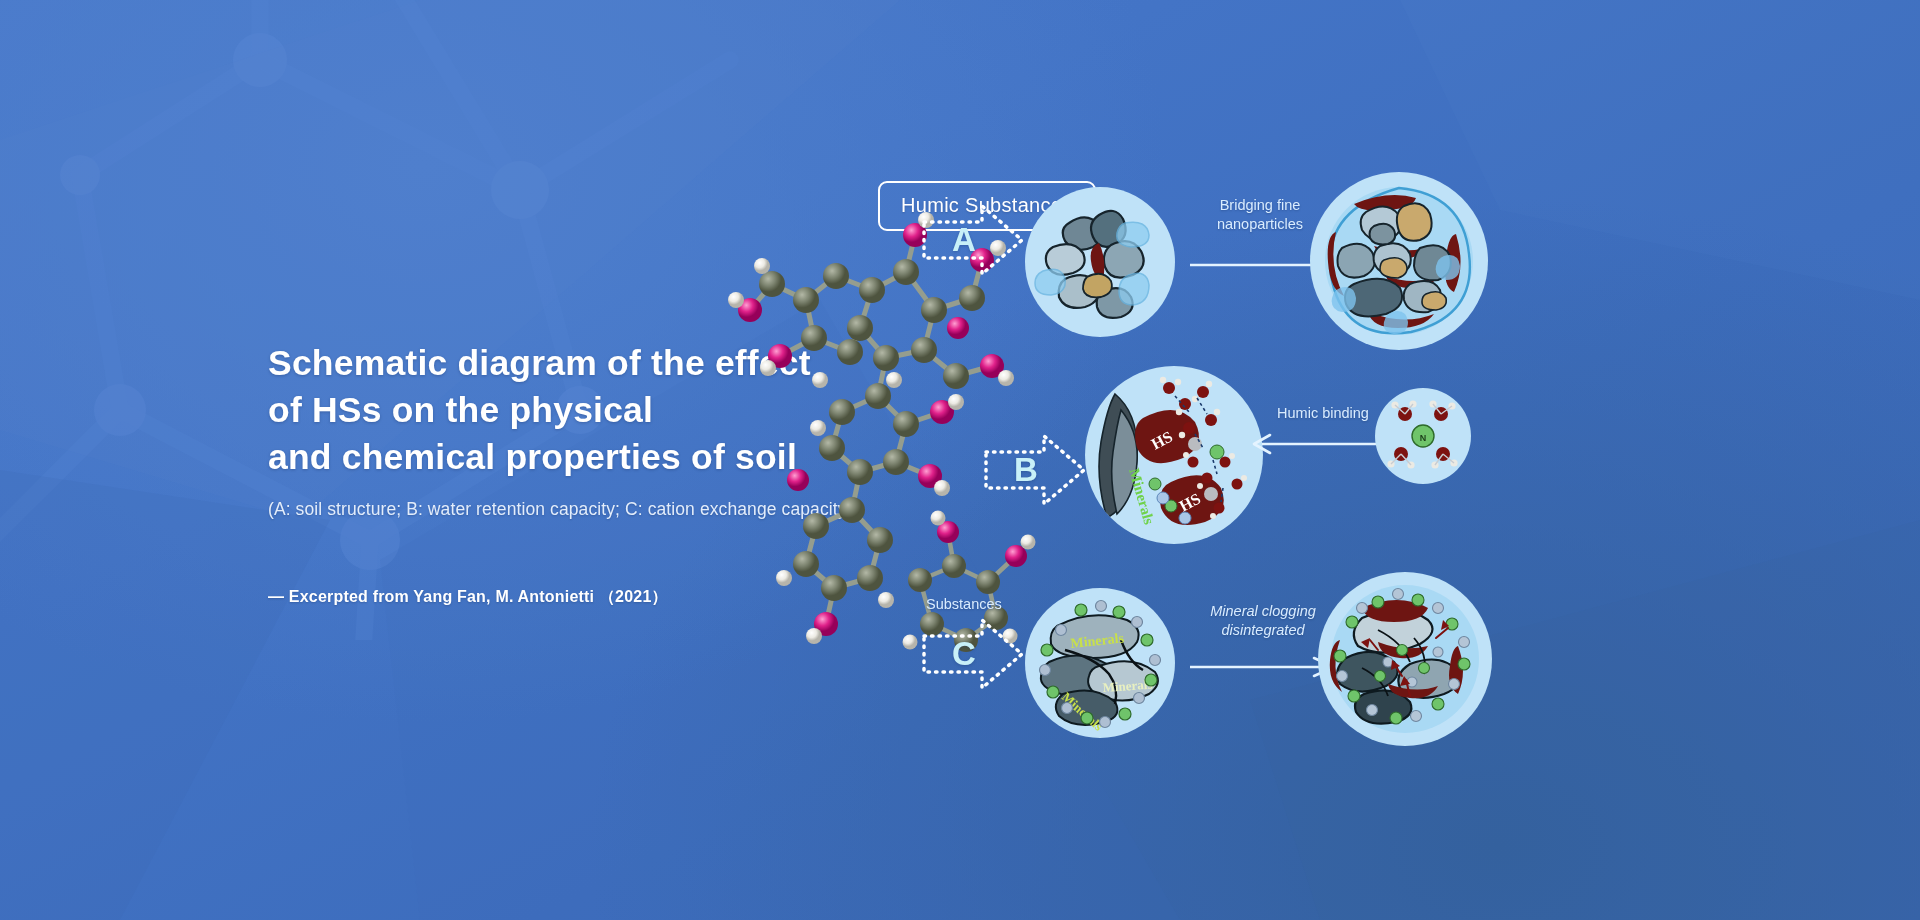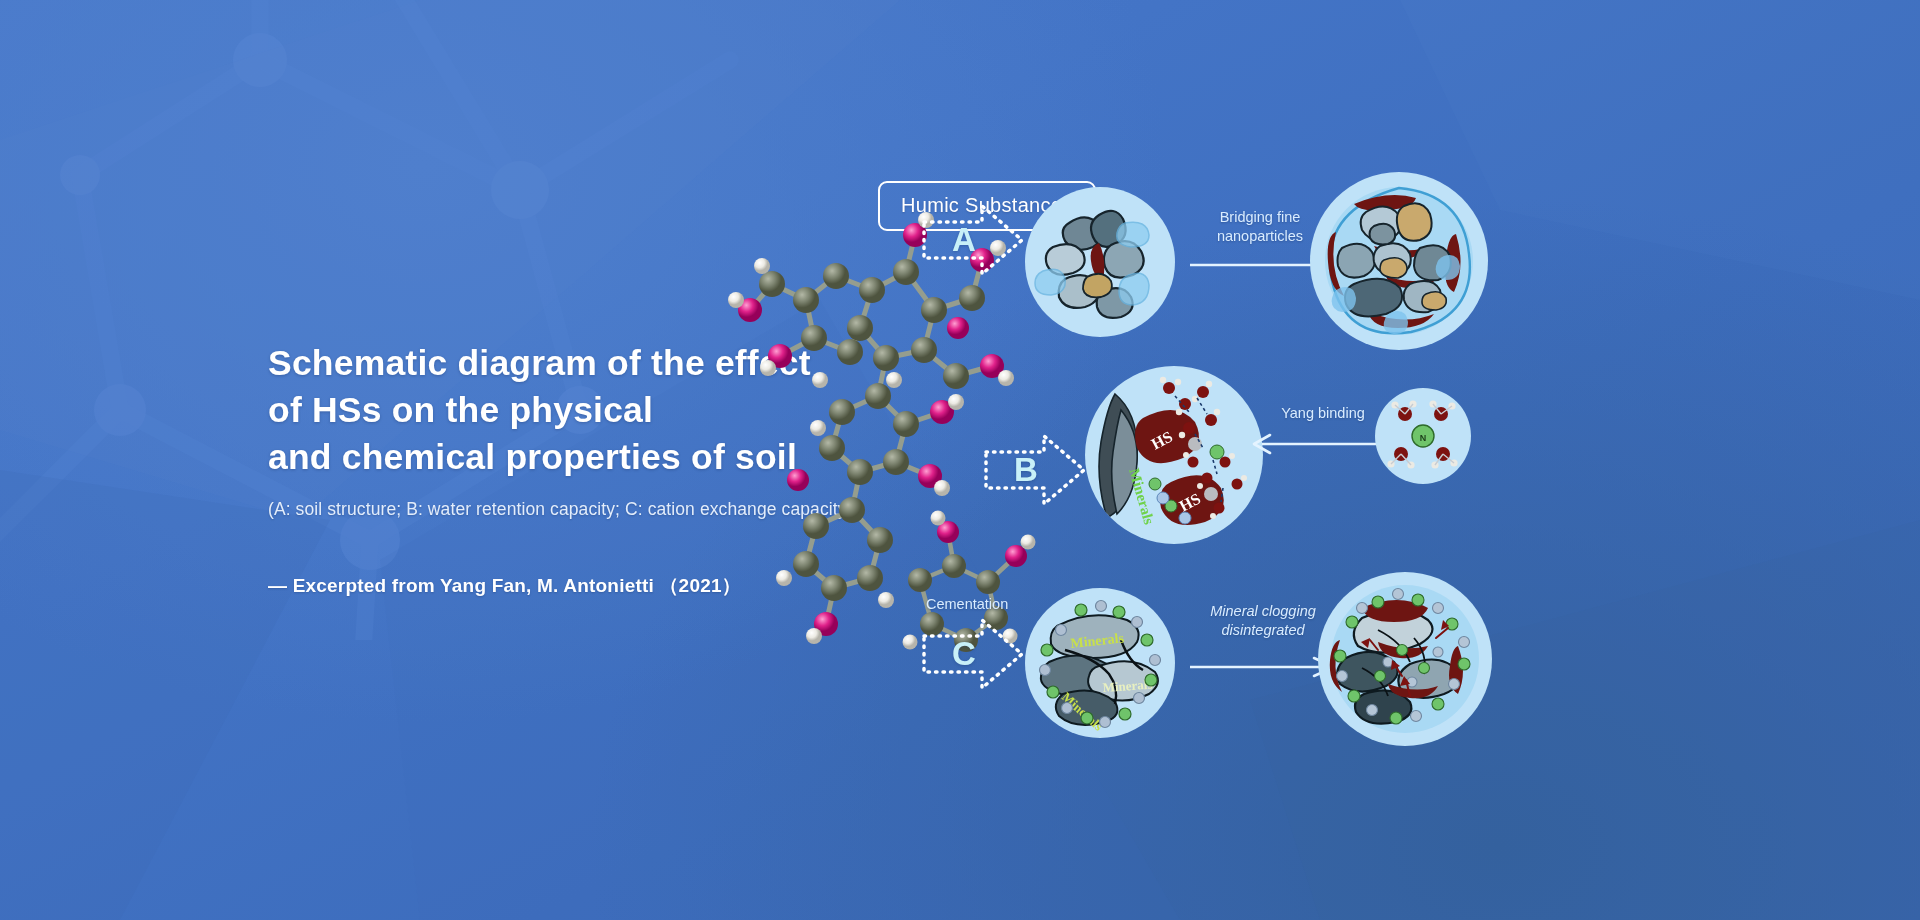--- a/index.html
+++ b/index.html
@@ -32,22 +32,22 @@
     text-shadow:0 1px 3px rgba(20,45,95,.33);
     white-space:pre-line;
   }
   #page-subtitle {
     margin-top:17px;
     font-size:17.5px; color:#e3edfb; font-weight:400;
     letter-spacing:.1px;
     text-shadow:0 1px 2px rgba(20,45,95,.3);
   }
   #attribution {
-    margin-top:53px;
-    font-size:19px; color:#ffffff; font-weight:bold;
+    margin-top:67px;
+    font-size:16px; color:#ffffff; font-weight:bold;
     letter-spacing:.2px;
     text-shadow:0 1px 2px rgba(20,45,95,.3);
   }
 
   
   #diagram { position:absolute; left:840px; top:120px; width:1060px; height:680px; }
 
   #hs-pill {
     position:absolute; left:38px; top:61px;
     padding:11px 21px 12px;
@@ -252,21 +252,21 @@
             <path d="M62 90 q16-8 24 4 q4 12-10 16 q-16 2-18-8 q0-8 4-12Z"></path>
           </g>
         <g fill="#8ecdf0" opacity=".75" stroke="#66b3e0" stroke-width="1.5">
           <path d="M100 36 q22-4 24 12 q0 12-18 12 q-16-2-14-14 q2-8 8-10Z"></path>
           <path d="M18 84 q18-6 22 8 q2 14-14 16 q-16 0-16-12 q0-8 8-12Z"></path>
           <path d="M104 88 q18-6 20 10 q0 18-16 20 q-14 0-14-14 q0-12 10-16Z"></path>
         </g>
       </svg>
     </div>
 
-    <div class="flow-label" style="left:340px;top:88px;width:160px;">Bridging fine
+    <div class="flow-label" style="left:340px;top:76px;width:160px;">Bridging fine
 nanoparticles</div>
     <svg class="flow-arrow" style="left:348px;top:133px;width:150px;height:24px;" viewBox="0 0 150 24">
       <line x1="2" y1="12" x2="132" y2="12" stroke="#e4f3ff" stroke-width="2.6"></line>
       <path d="M126 3 L146 12 L126 21" fill="none" stroke="#e4f3ff" stroke-width="2.6" stroke-linecap="round" stroke-linejoin="round"></path>
     </svg>
 
     <div class="node-circle halo" style="left:470px;top:52px;width:178px;height:178px;">
       <svg viewBox="0 0 178 178" style="width:100%;height:100%;">
         <circle cx="89" cy="89" r="74" fill="#a9d9f4"></circle>
         <path d="M89 16 q64 6 70 66 q8 62-58 78 q-68 10-80-56 q-10-66 68-88Z" fill="none" stroke="#3f9fd4" stroke-width="2.4"></path>
@@ -364,21 +364,21 @@
             <path d="M90 30 L104 46"></path>
               <path d="M112 32 L122 48"></path>
               <path d="M110 68 L118 82"></path>
             <path d="M128 94 L132 108"></path>
               <path d="M138 122 L136 136"></path>
           </g>
         </g>
       </svg>
     </div>
 
-    <div class="flow-label" style="left:408px;top:284px;width:150px;">Yang binding</div>
+    <div class="flow-label" style="left:408px;top:284px;width:150px;">Humic binding</div>
     <svg class="flow-arrow" style="left:412px;top:312px;width:140px;height:24px;" viewBox="0 0 140 24">
       <line x1="138" y1="12" x2="10" y2="12" stroke="#e4f3ff" stroke-width="2.6"></line>
       <path d="M18 3 L2 12 L18 21" fill="none" stroke="#e4f3ff" stroke-width="2.6" stroke-linecap="round" stroke-linejoin="round"></path>
     </svg>
 
     <div class="node-circle halo" style="left:535px;top:268px;width:96px;height:96px;">
       <svg viewBox="0 0 96 96" style="width:100%;height:100%;">
         <g fill="#6fc46a" stroke="#2e6b2b" stroke-width="1.4">
             <circle cx="48" cy="48" r="11"></circle>
           </g>
@@ -399,21 +399,21 @@
           <circle cx="60" cy="77" r="3.6"></circle>
             <circle cx="79" cy="75" r="3.6"></circle>
         </g>
         <g stroke="#c8ccd2" stroke-width="1.4">
           <path d="M30 26 L20 17 M30 26 L38 16 M66 26 L58 16 M66 26 L77 18
                    M26 66 L16 76 M26 66 L36 77 M68 66 L60 77 M68 66 L79 75"></path>
         </g>
       </svg>
     </div>
 
-    <div class="flow-label" style="left:86px;top:475px;width:130px;text-align:left;">Cementation</div>
+    <div class="flow-label" style="left:86px;top:475px;width:130px;text-align:left;">Substances</div>
 
     <div class="letter-badge" style="left:78px;top:494px;width:110px;height:80px;">
       <svg viewBox="0 0 110 80" style="position:absolute;inset:0;">
         <path d="M6 22 H64 V6 L104 40 L64 74 V58 H6 Z" fill="none" stroke="#ffffff" stroke-width="3.5" stroke-dasharray="1.5 6" stroke-linecap="round"></path>
       </svg>
       <div class="glyph">C</div>
     </div>
 
     <div class="node-circle halo" style="left:185px;top:468px;width:150px;height:150px;">
       <svg viewBox="0 0 150 150" style="width:100%;height:100%;">

